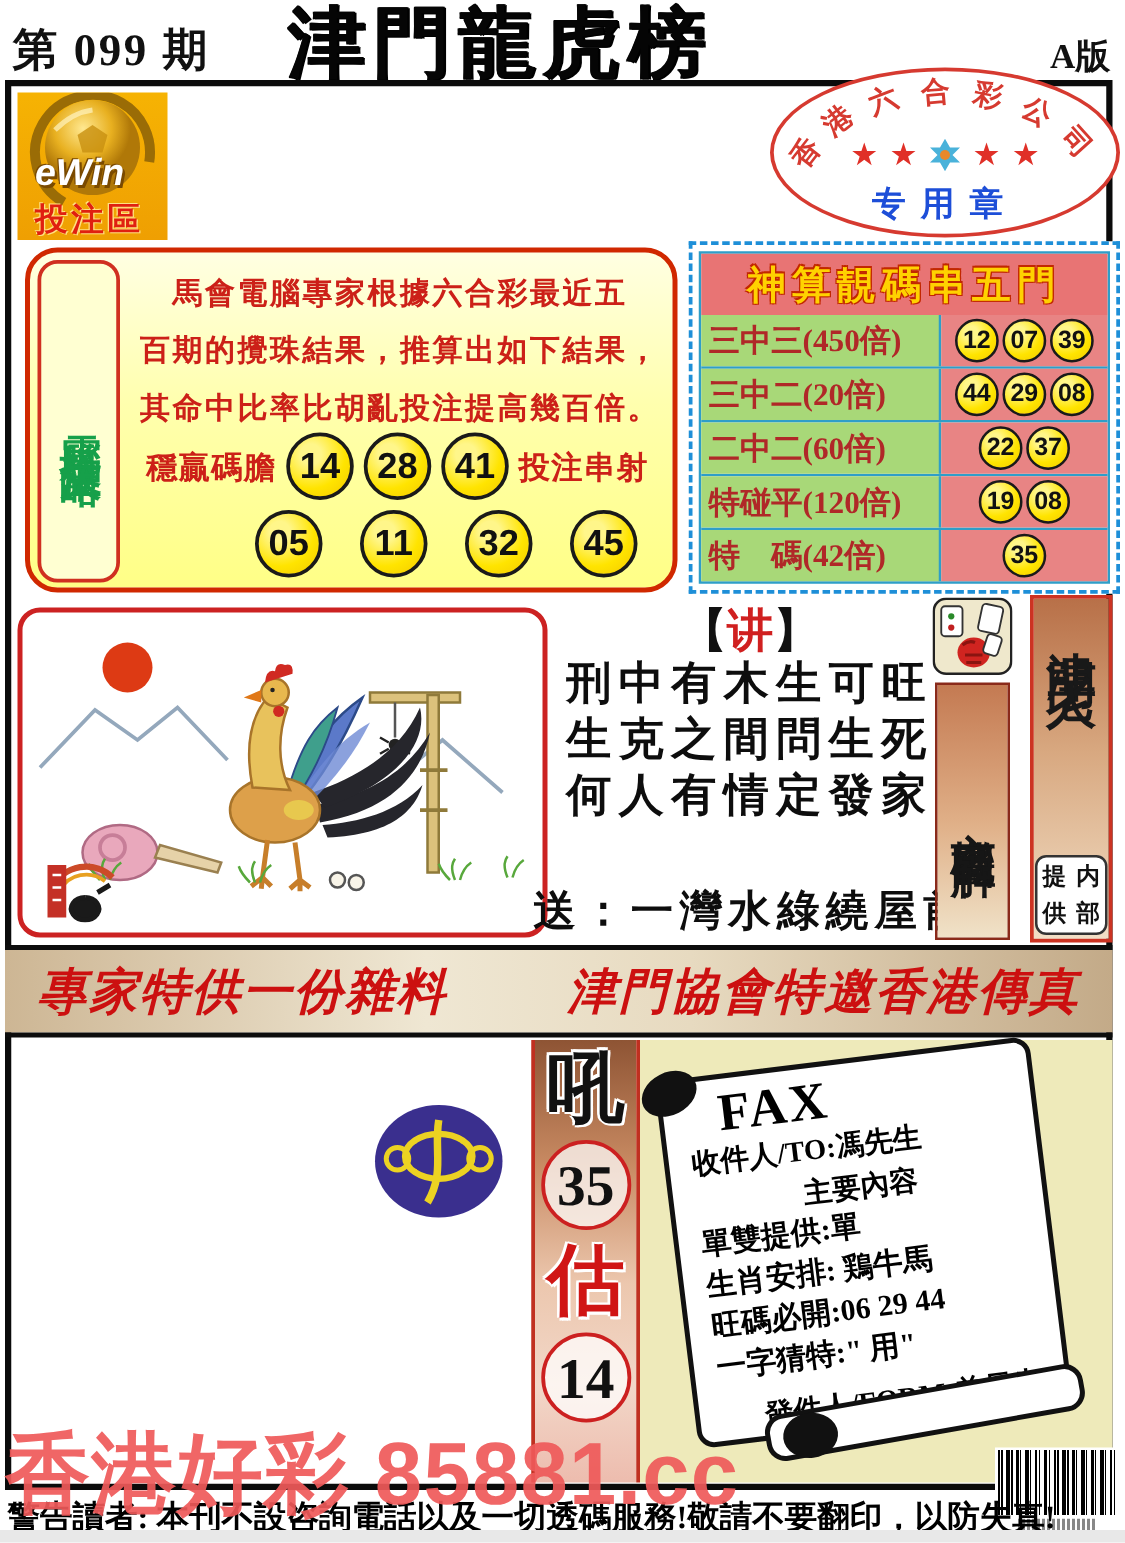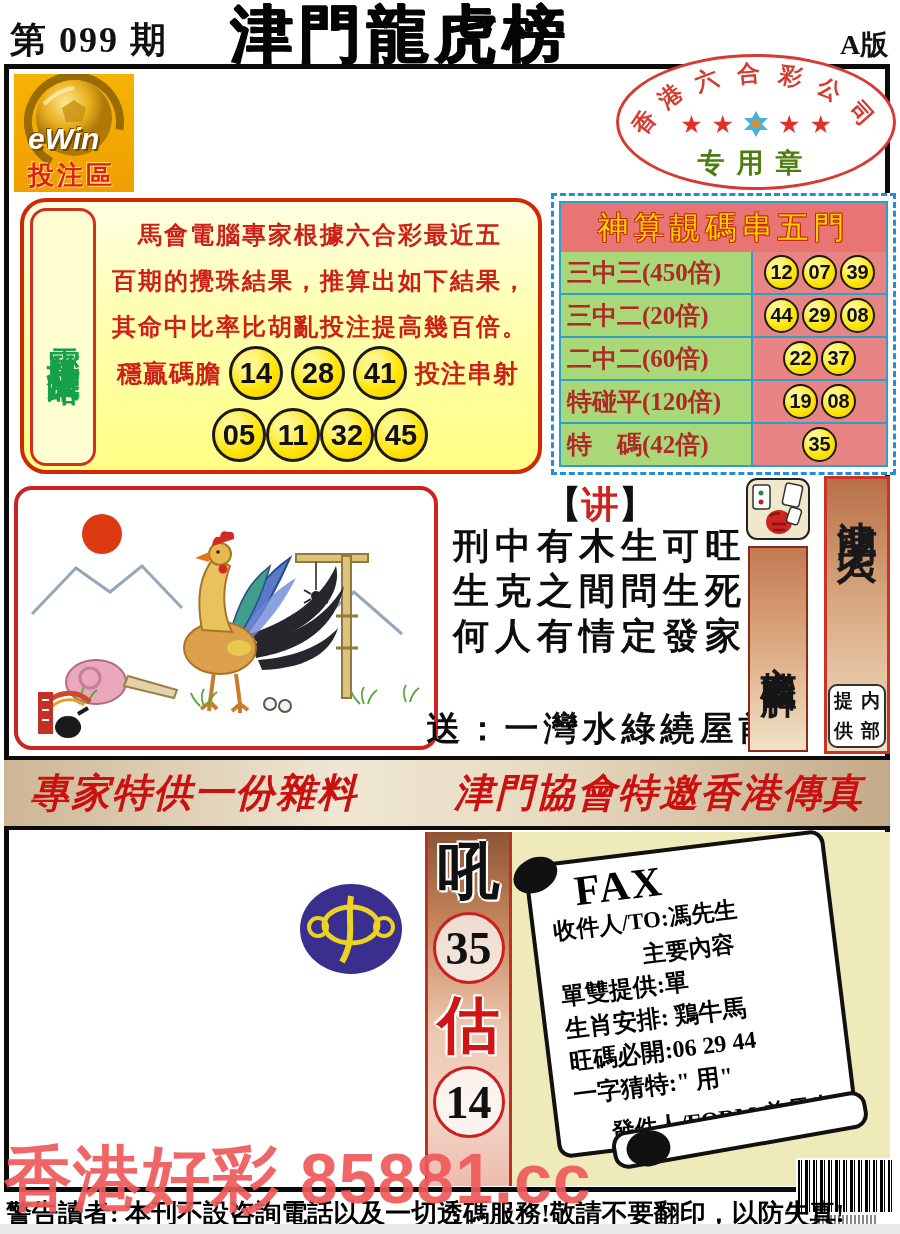--- a/index.html
+++ b/index.html
@@ -20,21 +20,21 @@
   
   .main-frame{left:4px;top:64px;width:886px;height:1128px;border:5px solid #0b0b0b;box-sizing:border-box;}
 
   
   .stamp{left:616px;top:54px;width:274px;height:130px;background:#fff;border:3px solid #d63a30;
          border-radius:50%;z-index:6;}
   .stamp .arc-ch{position:absolute;font-size:23px;font-weight:700;color:#d63a30;font-family:var(--serif);}
   .stamp-stars{position:absolute;left:0;right:0;top:54px;display:flex;justify-content:center;
                align-items:center;gap:9px;}
   .stamp-stars .st{color:#e03028;font-size:25px;line-height:1;}
-  .seal-text{position:absolute;left:0;right:0;top:88px;text-align:center;color:#4d7c0f;
+  .seal-text{position:absolute;left:0;right:0;top:88px;text-align:center;color:#1d4ed8;
              font-size:27px;font-weight:900;letter-spacing:12px;font-family:Liberation Serif, serif;}
 
   
   .ewin{left:14px;top:74px;width:120px;height:118px;background:linear-gradient(180deg,#f6b303,#ef9f02);
         z-index:7;overflow:hidden;}
   .ewin-brand{position:absolute;left:14px;top:48px;font-family:var(--sans);font-style:italic;
               font-weight:900;font-size:30px;color:#fff;text-shadow:2px 2px 0 #7a4a00,-1px -1px 0 #7a4a00;}
   .ewin-area{position:absolute;left:14px;top:84px;font-size:26px;font-weight:900;color:#e02010;
              letter-spacing:3px;text-shadow:1px 1px 0 #ffe080,-1px -1px 0 #ffe080;}
 
@@ -48,28 +48,28 @@
                   color:#16a04a;letter-spacing:5px;line-height:1;}
   .intro{left:104px;top:212px;width:432px;text-align:center;color:#cc2018;font-weight:900;
          font-size:24px;line-height:46px;letter-spacing:2px;}
   .bet-row1{left:98px;top:346px;width:440px;display:flex;align-items:center;justify-content:center;gap:8px;}
   .bet-label{color:#cc2018;font-weight:900;font-size:25px;letter-spacing:1px;white-space:nowrap;}
   .ball{border-radius:50%;background:radial-gradient(circle at 35% 30%,#fff68a 18%,#ffe400 60%,#f2c800);
         border:3px solid #1a1a1a;box-sizing:border-box;display:flex;align-items:center;justify-content:center;
         font-family:Liberation Sans, sans-serif;font-weight:900;color:#111;}
   .b54{width:54px;height:54px;font-size:29px;}
   .b36{width:35px;height:35px;font-size:20px;border-width:2px;}
-  .bet-row2{left:130px;top:408px;width:380px;display:flex;justify-content:center;}
+  .bet-row2{left:130px;top:408px;width:380px;display:flex;justify-content:flex-end;gap:30px;}
 
   
   .serial{left:551px;top:193px;width:345px;box-sizing:border-box;border:3px dashed #1e8fd8;
           padding:5px;background:#fff;}
   .serial-inner{border:2px solid #2f9ec8;}
   .serial-head{height:49px;background:#e87474;display:flex;align-items:center;justify-content:center;
-               font-size:31px;font-weight:400;color:#ffd200;letter-spacing:5px;
+               font-size:31px;font-weight:700;color:#ffd200;letter-spacing:5px;
                text-shadow:-1px -1px 0 #c22800,1px -1px 0 #c22800,-1px 1px 0 #c22800,1px 1px 0 #c22800;}
   .srow{display:flex;height:41px;border-top:2px solid #2f9ec8;}
   .slabel{width:192px;background:#a8d878;color:#b02828;font-weight:900;font-size:25px;
           display:flex;align-items:center;padding-left:6px;box-sizing:border-box;
           border-right:2px solid #2f9ec8;white-space:nowrap;}
   .sballs{flex:1;background:#e88484;display:flex;align-items:center;justify-content:center;gap:3px;}
 
   
   .pic{left:14px;top:486px;width:424px;height:264px;box-sizing:border-box;border:4px solid #cc2222;
        border-radius:18px;background:#fff;padding:6px;}

